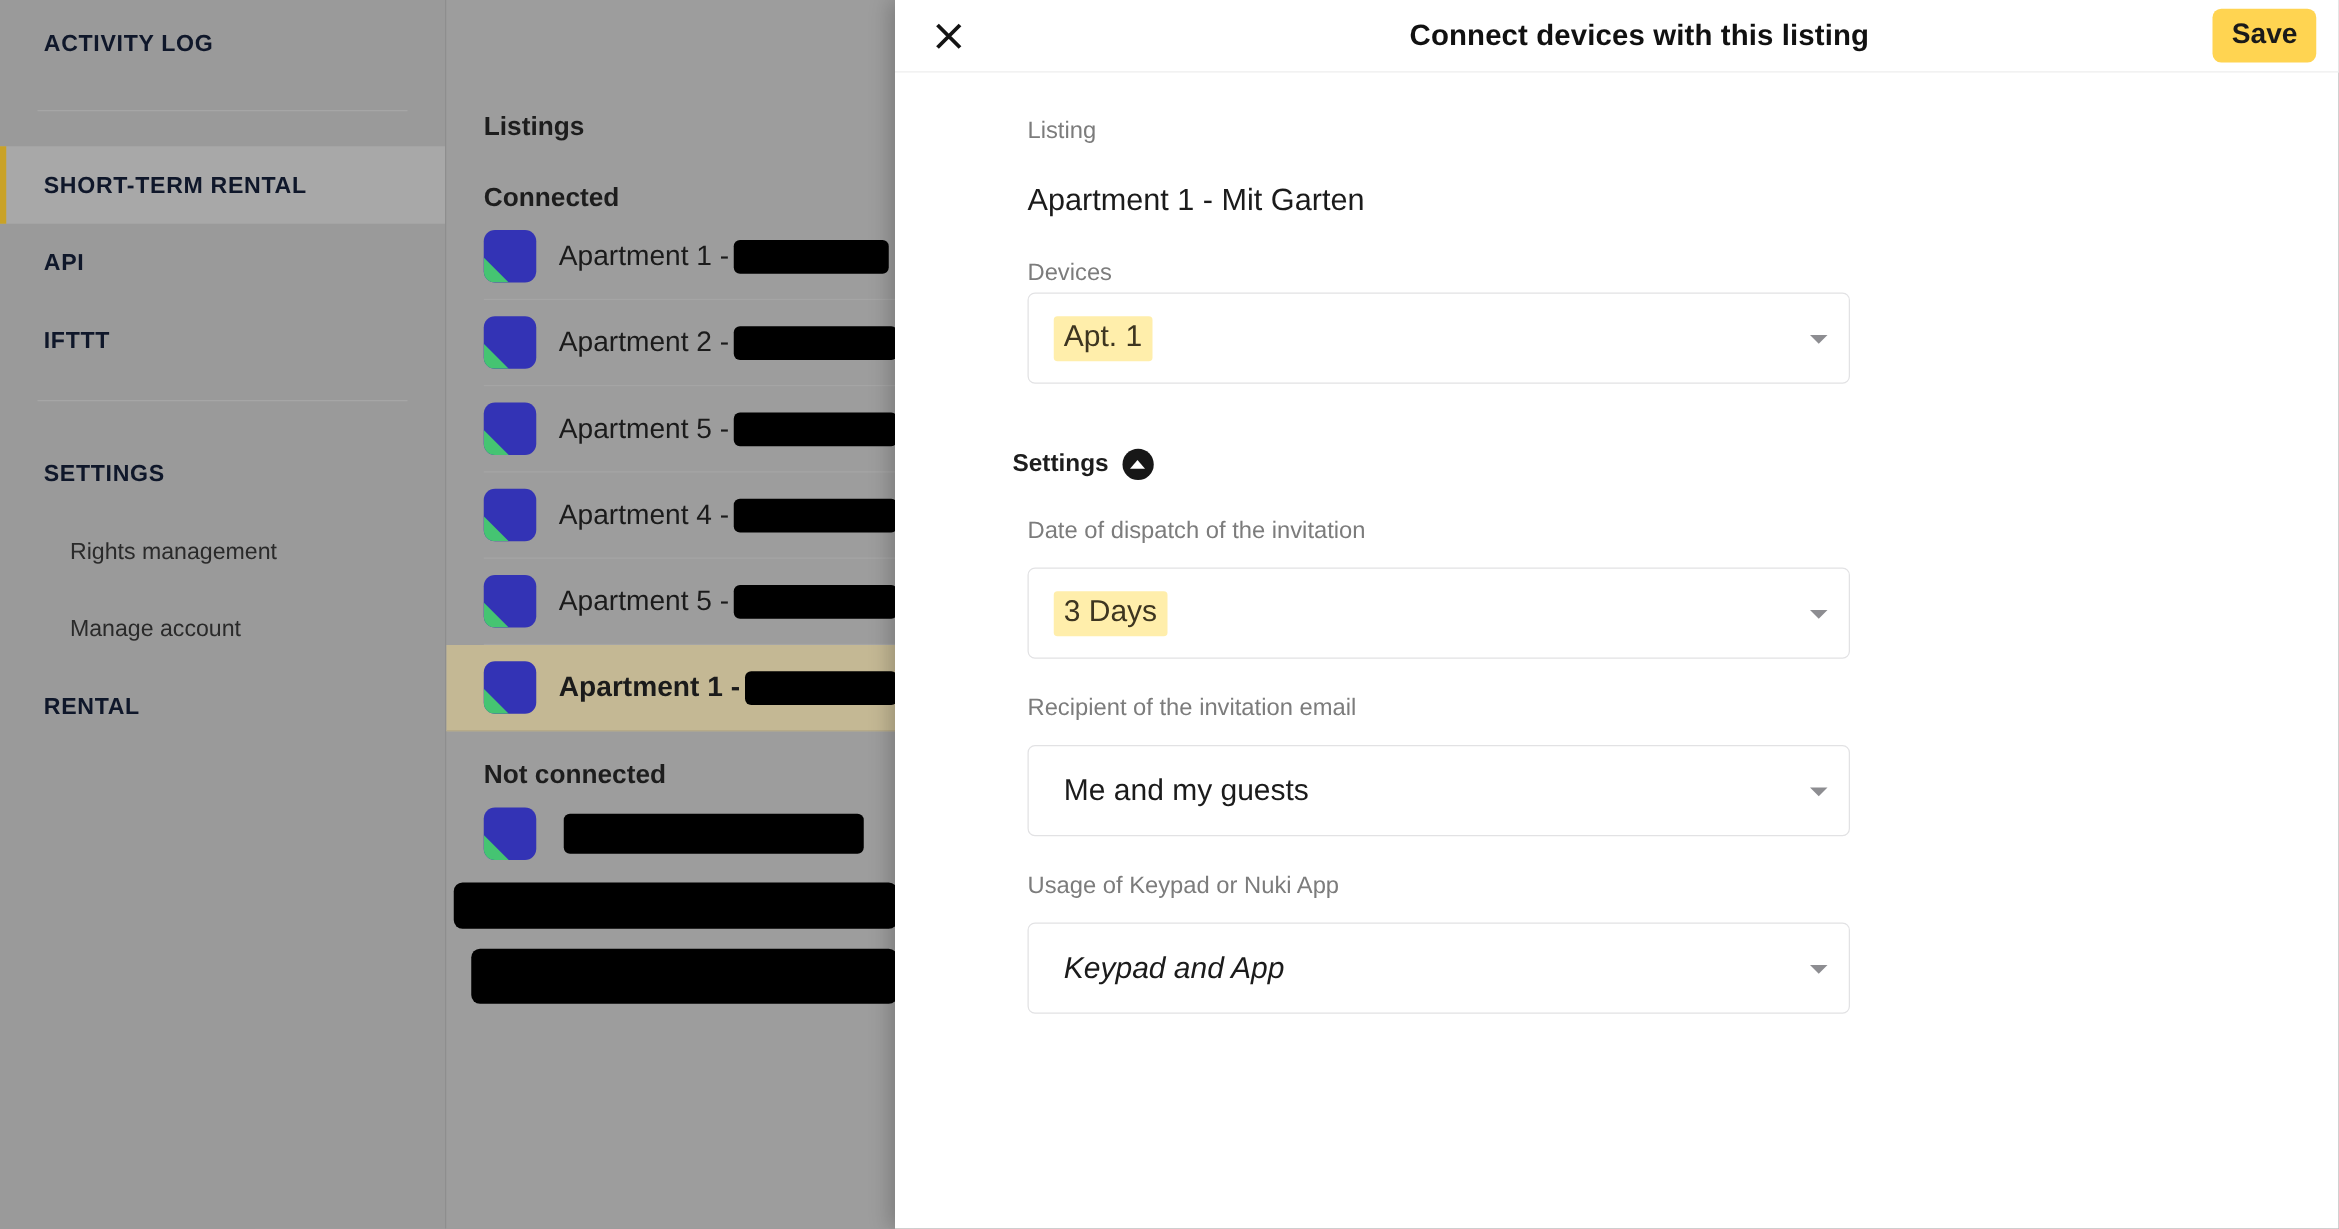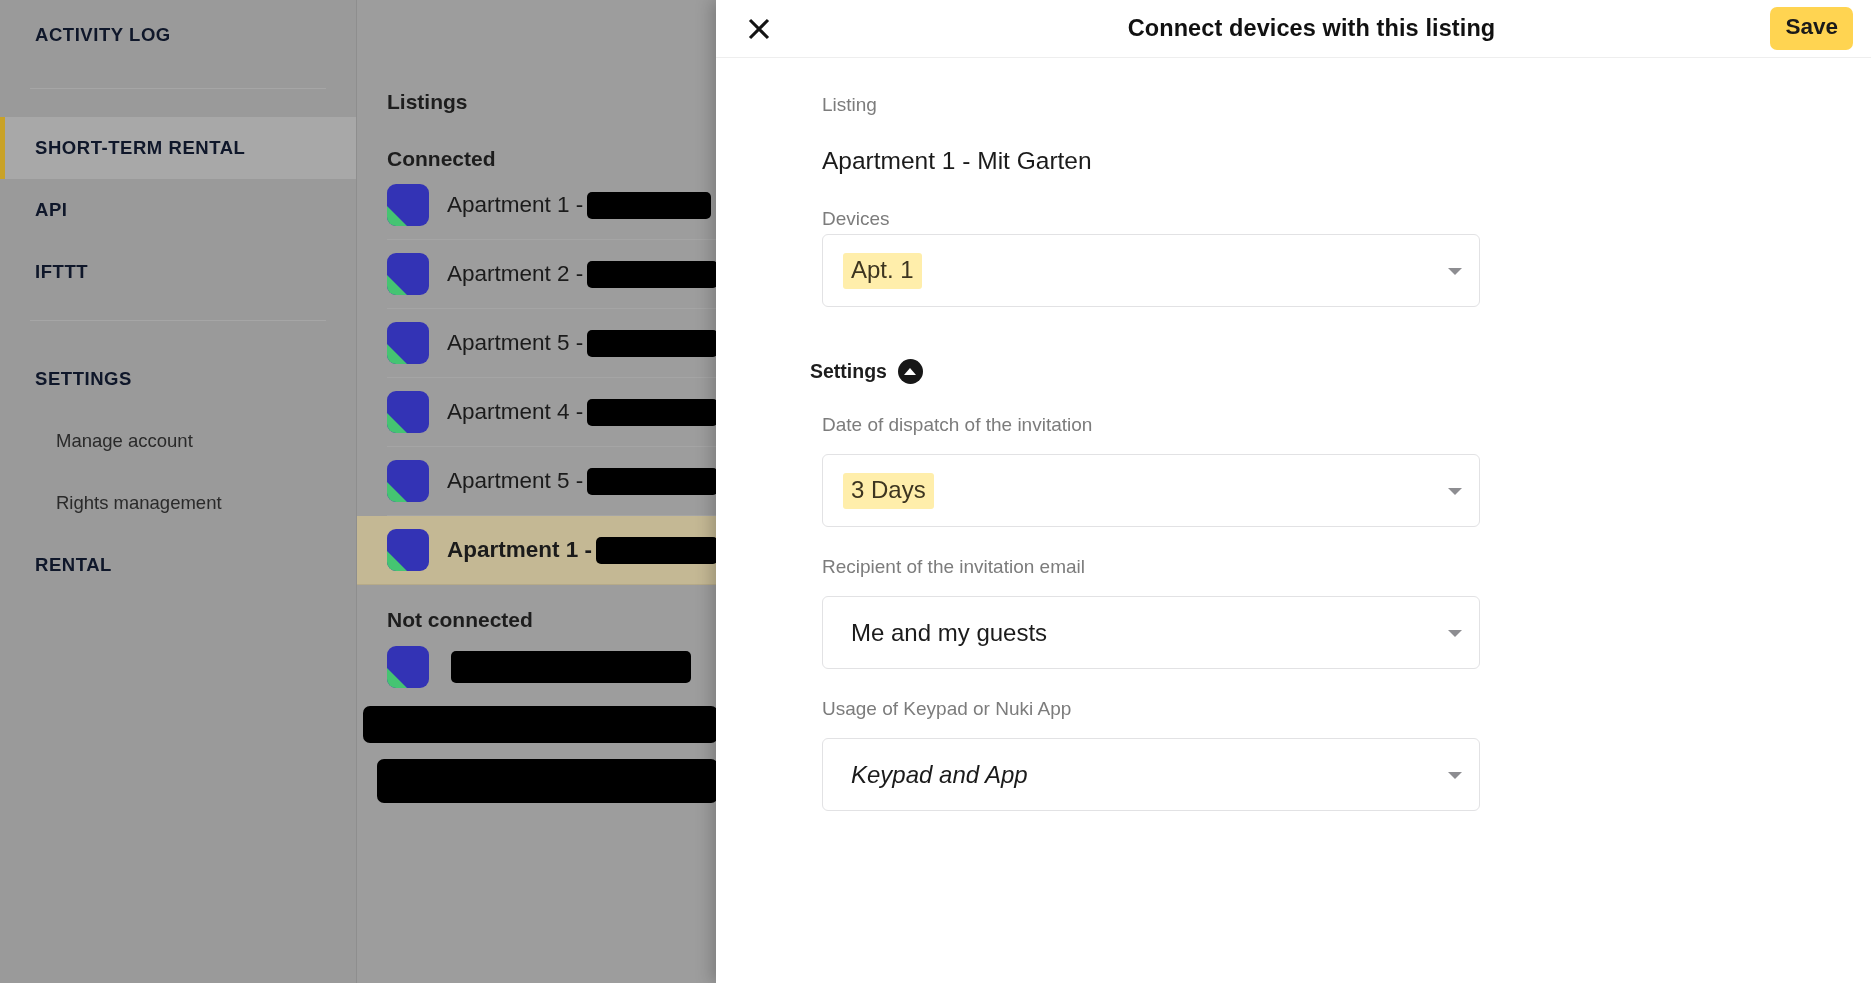--- a/index.html
+++ b/index.html
@@ -291,25 +291,25 @@
       <span class="sb-section-title">IFTTT</span>
     </div>
 
     <div class="sb-divider" style="margin-top:17px;"></div>
 
     <div class="sb-row" style="margin-top:27px;">
       <span class="sb-section-title">SETTINGS</span>
     </div>
 
     <div class="sb-row">
+      <span class="sb-sub">Rights management</span>
+    </div>
+
+    <div class="sb-row">
       <span class="sb-sub">Manage account</span>
-    </div>
-
-    <div class="sb-row">
-      <span class="sb-sub">Rights management</span>
     </div>
 
     <div class="sb-row">
       <span class="sb-section-title">RENTAL</span>
     </div>
 
   </div>
 
   <div class="mid">
     <div class="mid-pad">

